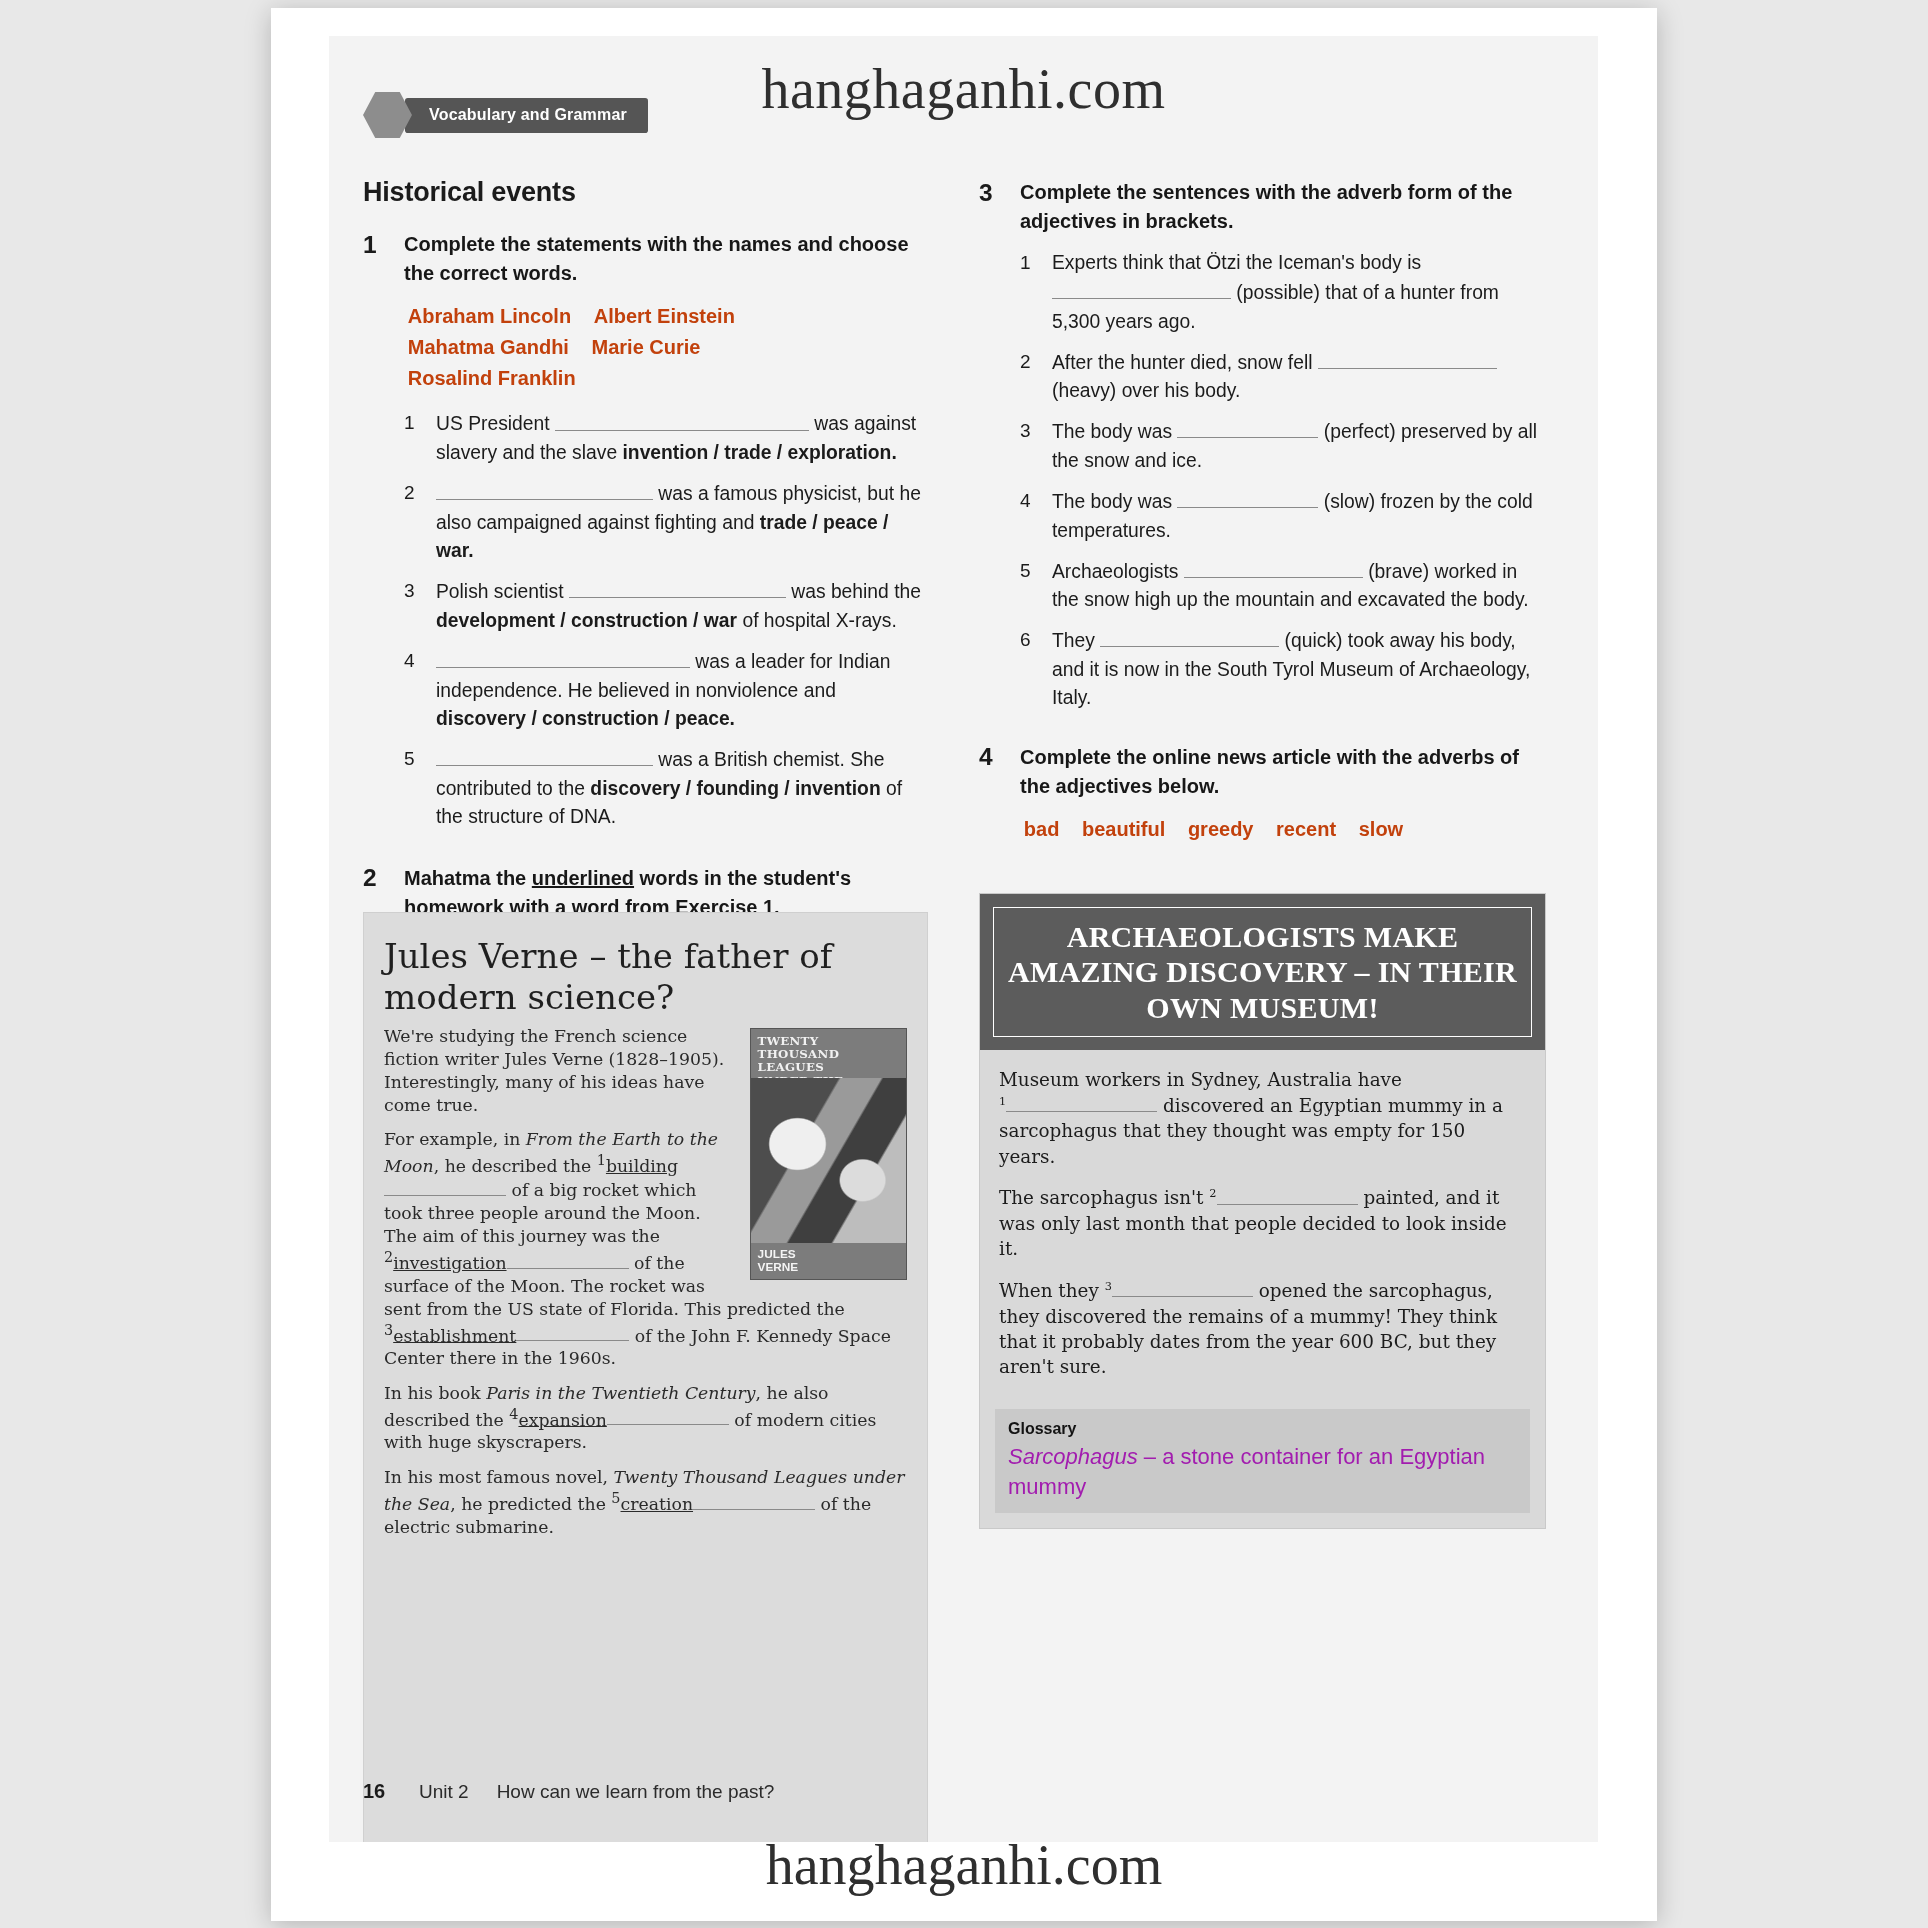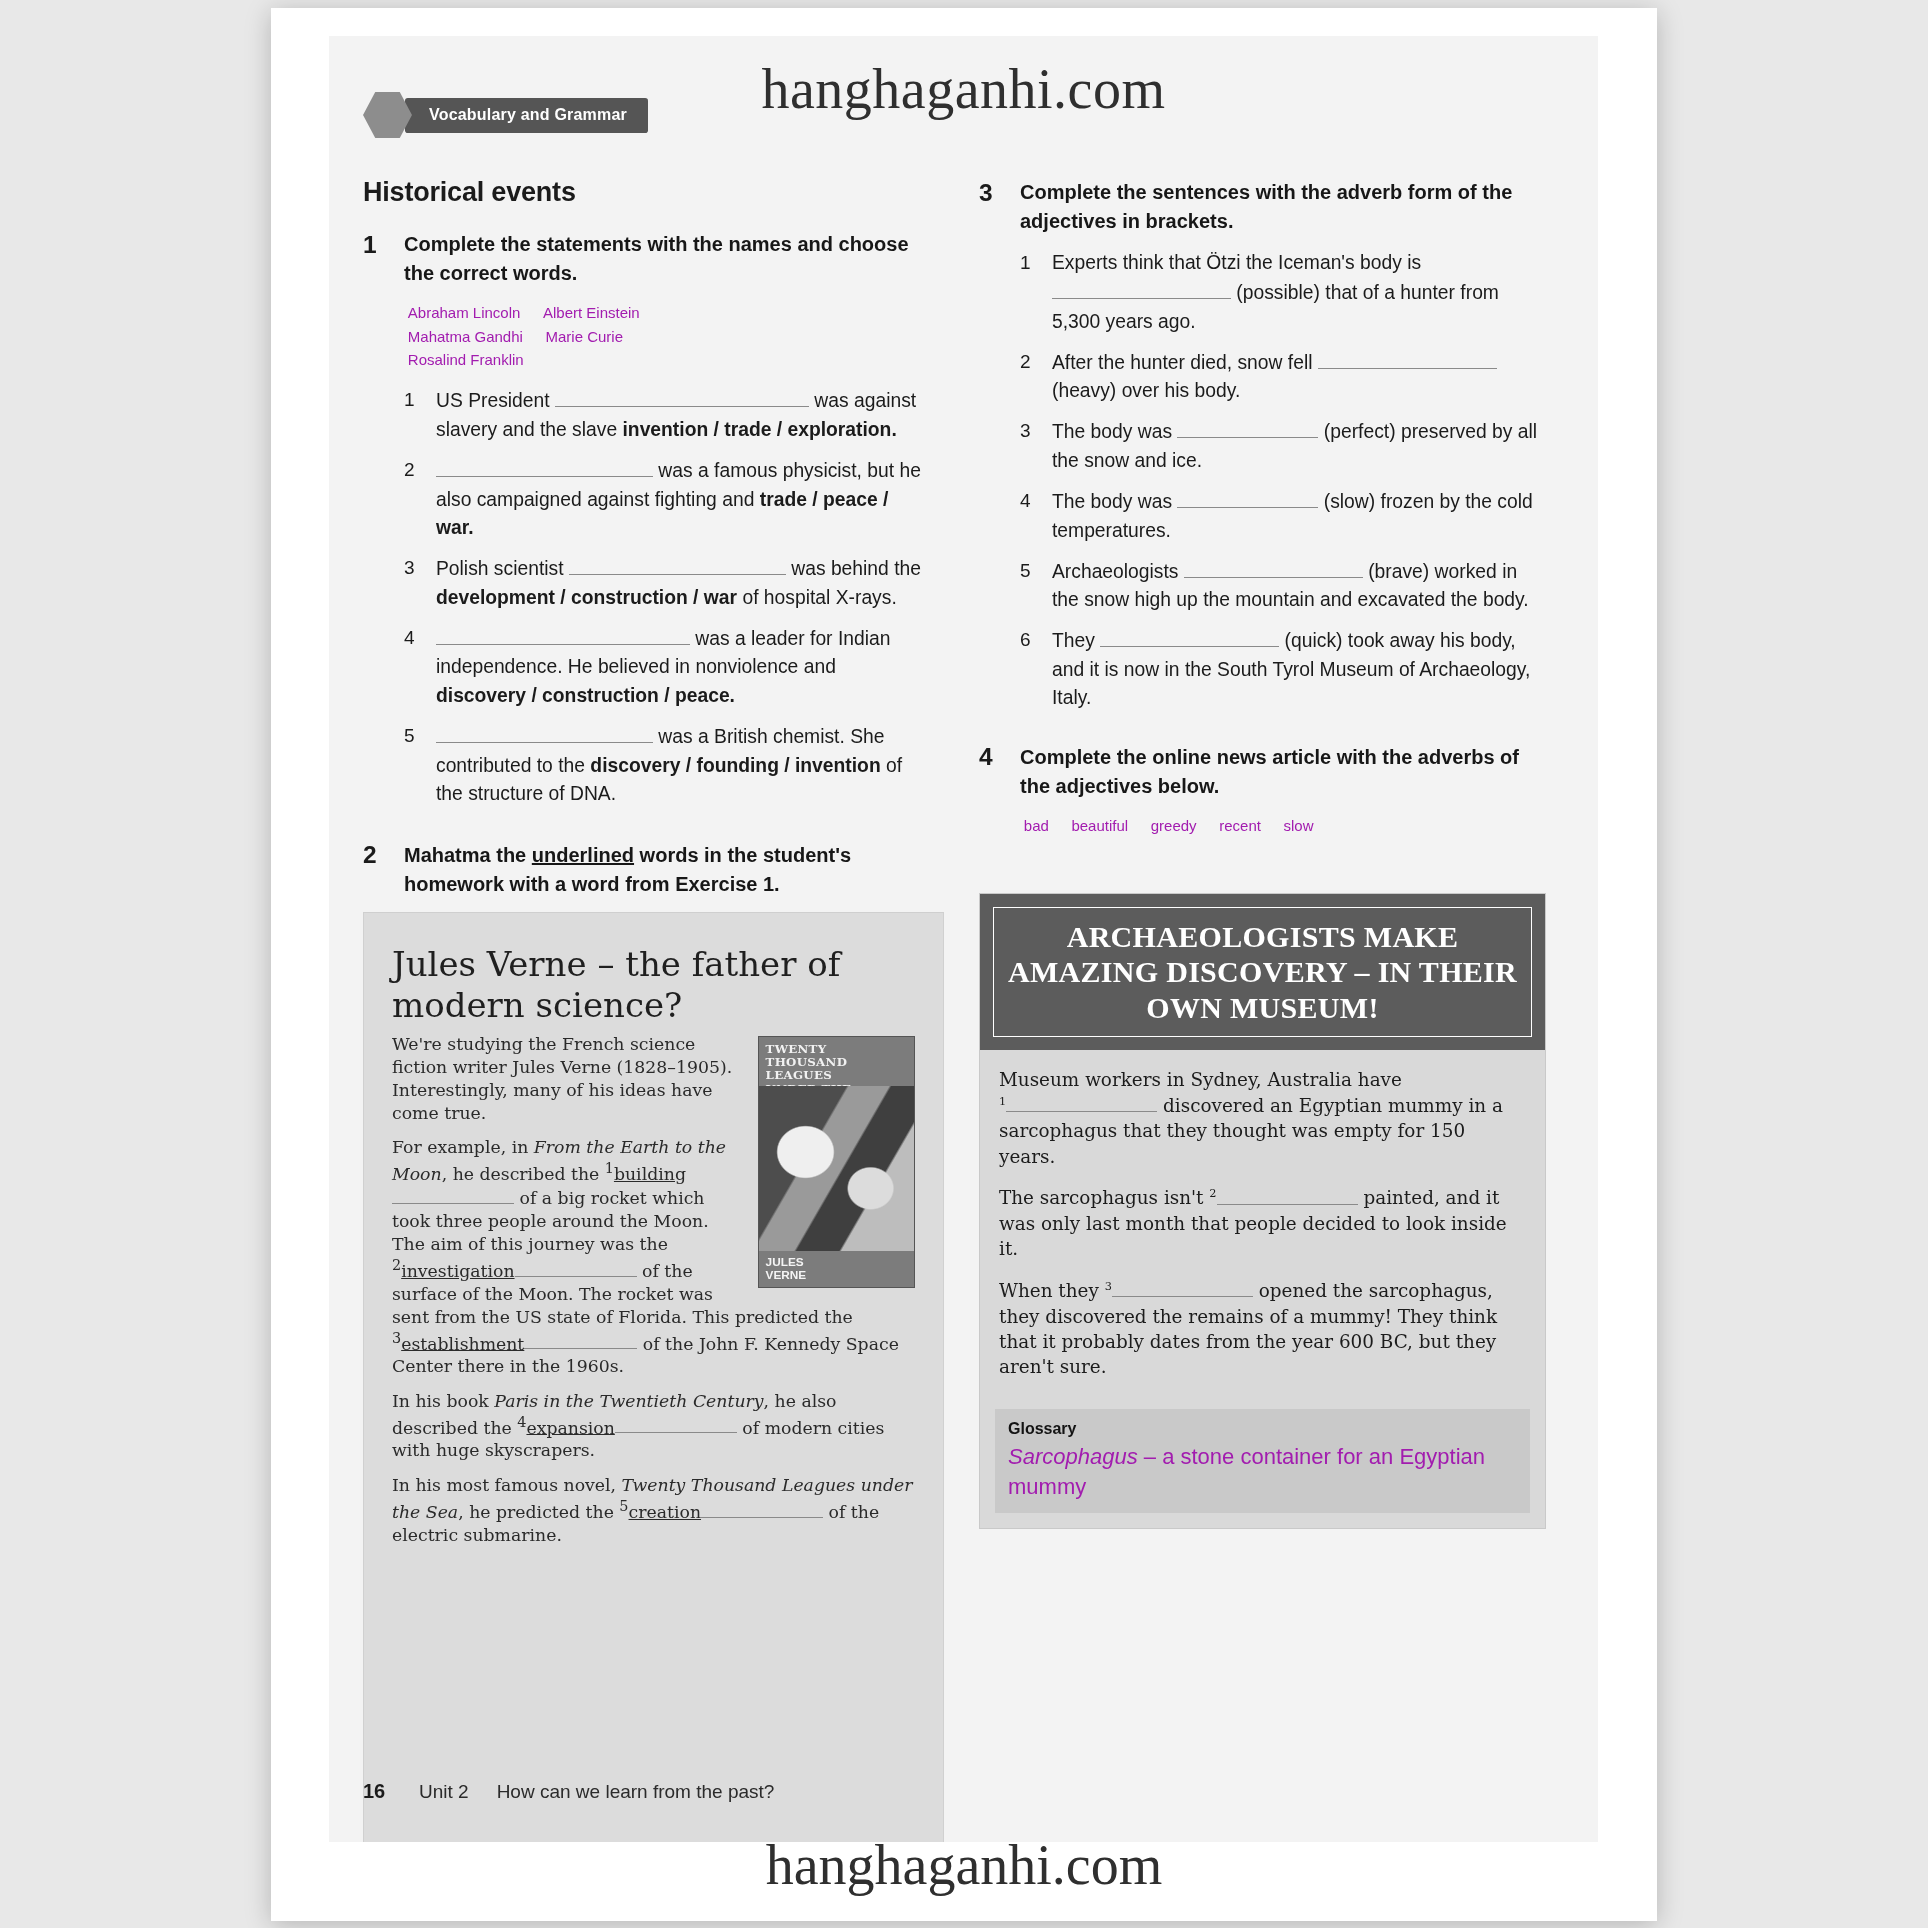--- a/index.html
+++ b/index.html
@@ -62,21 +62,21 @@
   .ex-num{
     width:41px;flex:0 0 41px;font-size:24.5px;font-weight:bold;color:#1b1b1b;
     line-height:1.3;
   }
   .ex-body{flex:1;}
   .ex-rubric{
     font-size:20px;font-weight:bold;color:#171717;line-height:1.45;margin:1.9px 0 13px 0;
   }
 
   .wordbank{
-    font-size:15px;color:#a21caf;line-height:1.55;margin:0 0 15px 3.8px;
+    font-size:20px;color:#c2410c;line-height:1.55;margin:0 0 15px 3.8px;font-weight:bold;
   }
   .wordbank span{display:inline-block;margin-right:22.6px;}
 
   ol.items{list-style:none;margin:0;padding:0;}
   ol.items > li{
     display:flex;margin-bottom:11.3px;
     font-size:19.3px;color:#1b1b1b;line-height:1.48;
   }
   ol.items > li .n{
     width:32px;flex:0 0 32px;font-size:19px;color:#1b1b1b;
@@ -93,21 +93,21 @@
   .bl-xl{width:254px;}
 
   .underl{text-decoration:underline;}
 
   
   .clipping{
     position:absolute;left:34px;top:876px;width:565px;height:991px;
     background:#dcdcdc;
     font-family:"DejaVu Serif", serif;
     color:#2a2a2a;
-    padding:8px;
+    padding:0;
     box-shadow:inset 0 0 0 0.9px #cfcfcf;
   }
   .clip-head{
     font-size:34px;line-height:1.22;font-weight:normal;color:#1f1f1f;
     padding:24.5px 21px 5.6px 21px;
     font-family:"DejaVu Serif", serif;
   }
   .clip-body{
     padding:0 21px 11.3px 21px;font-size:17.3px;line-height:1.33;
   }

